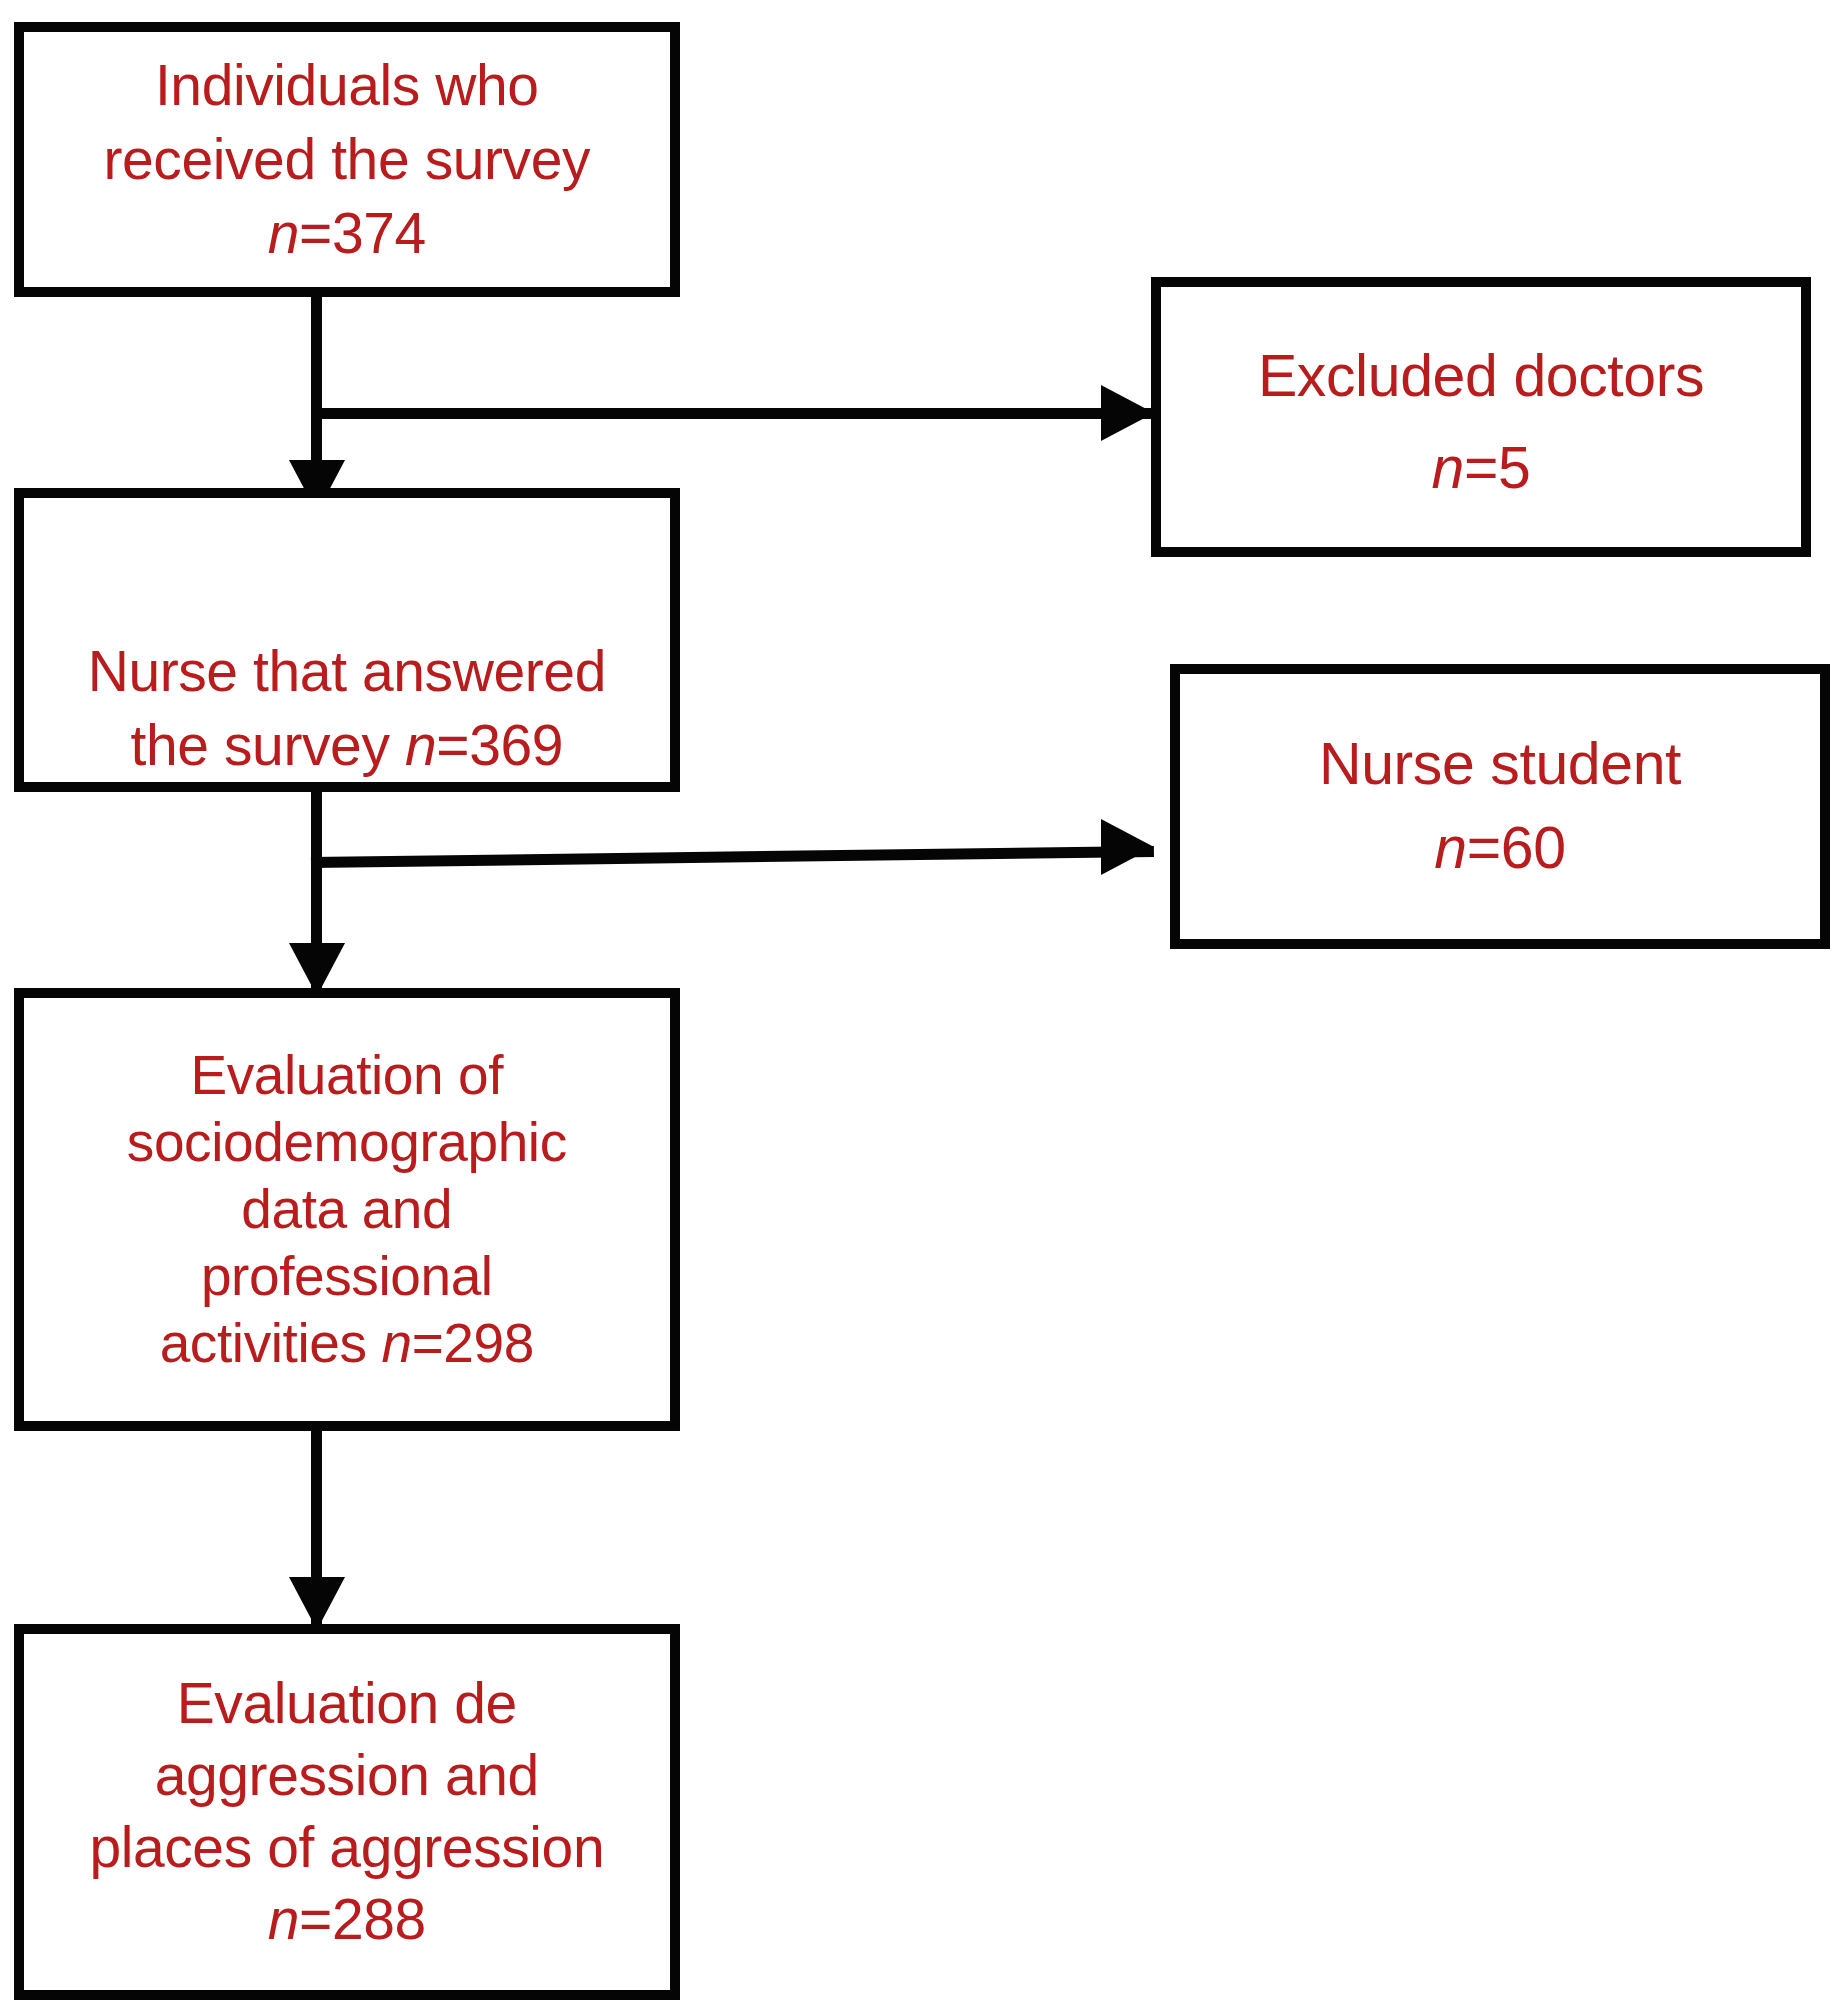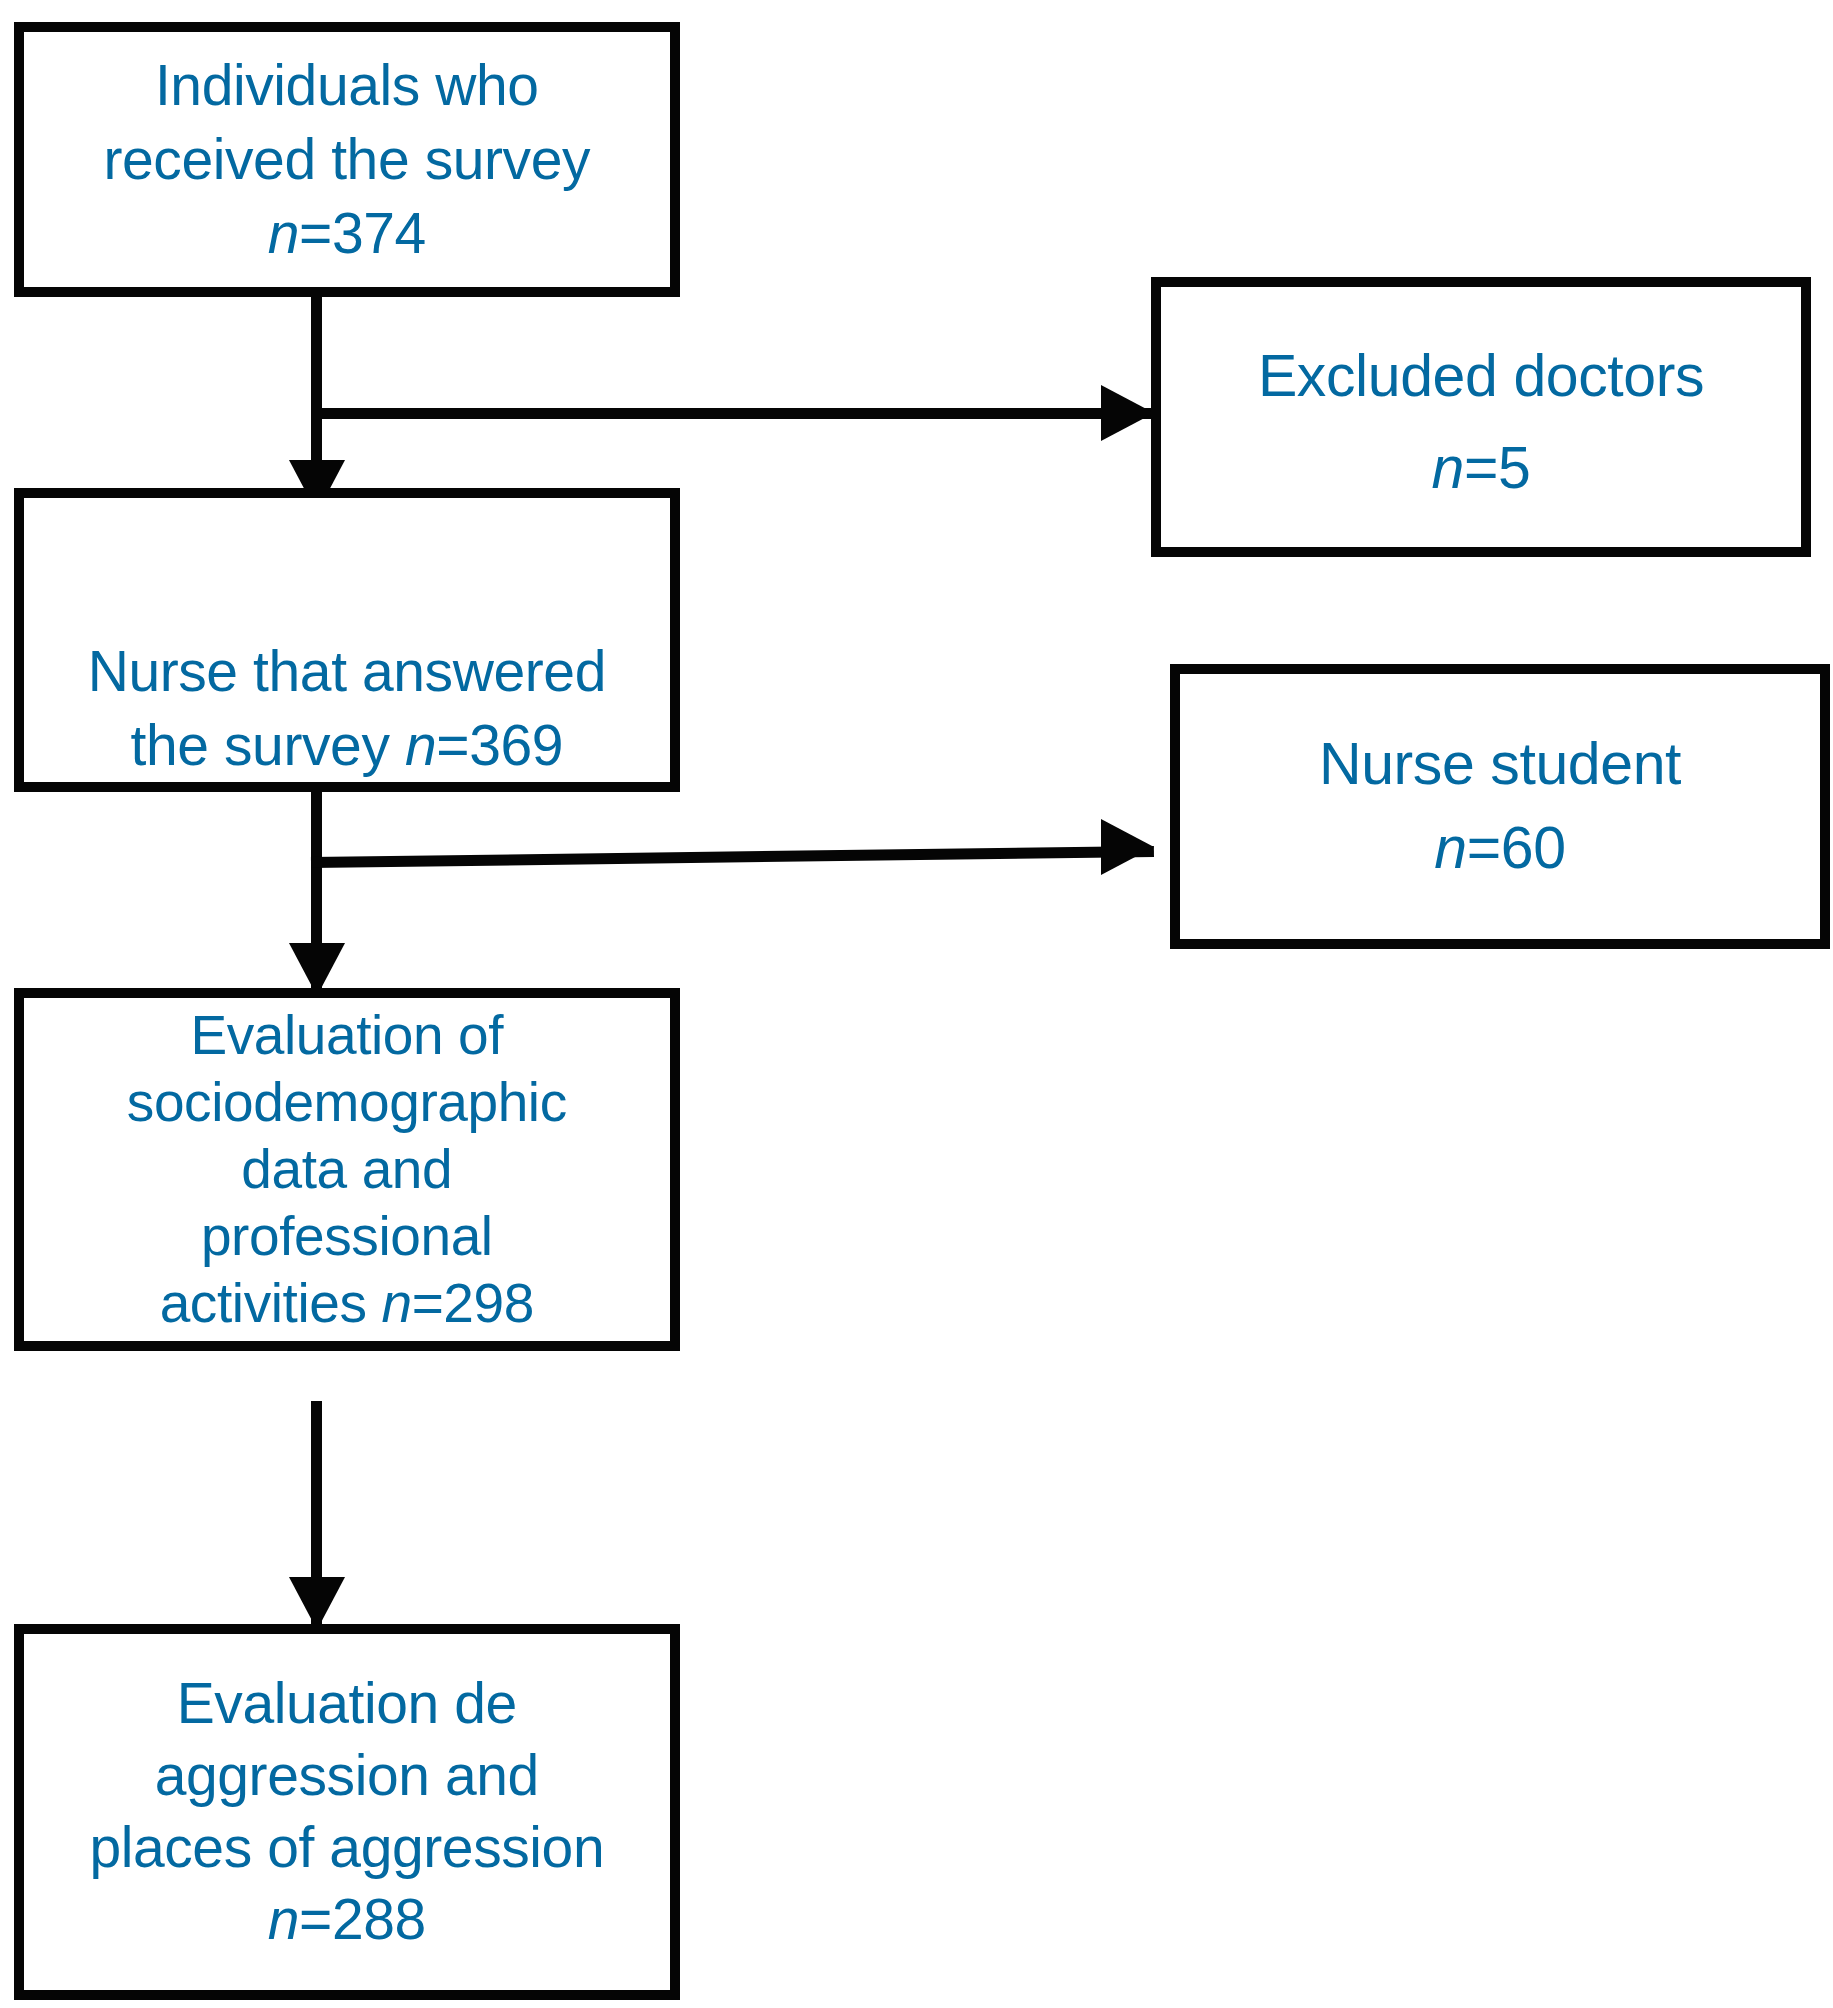--- a/index.html
+++ b/index.html
@@ -21,37 +21,37 @@
   .node {
     position: absolute;
     box-sizing: border-box;
     background: #ffffff;
     border: 10.3px solid #050505;
     display: flex;
     flex-direction: column;
     align-items: center;
     justify-content: center;
     text-align: center;
-    color: #0369a1;
+    color: #b91c1c;
     z-index: 3;
   }
   .node .line {
     display: block;
     white-space: nowrap;
     line-height: 1.30;
     font-size: 57px;
     letter-spacing: -0.4px;
   }
   .node .line.italic-n em {
     font-style: italic;
   }
   
   #node-received  { left: 13.8px;   top: 21.5px;   width: 666px;  height: 275px; }
   #node-answered  { left: 13.8px;   top: 488px;  width: 666px;  height: 304px; justify-content: flex-end; }
-  #node-sociodem  { left: 13.8px;   top: 988px; width: 666px;  height: 363px; }
+  #node-sociodem  { left: 13.8px;   top: 988px; width: 666px;  height: 443px; }
   #node-aggress   { left: 13.8px;   top: 1624px; width: 666px;  height: 376px; }
   #node-doctors   { left: 1151px; top: 277px;  width: 660px;  height: 280px; }
   #node-students  { left: 1151px; top: 664px;  width: 660px;  height: 285px; margin-left: 19px; }
 
   #node-sociodem .line { font-size: 55px; line-height: 1.22; }
   #node-aggress  .line { font-size: 57px; line-height: 1.26; }
   #node-doctors  .line { font-size: 59px; line-height: 1.35; margin-top: 12px; }
   #node-students .line { font-size: 59px; line-height: 1.42; }
 
   

